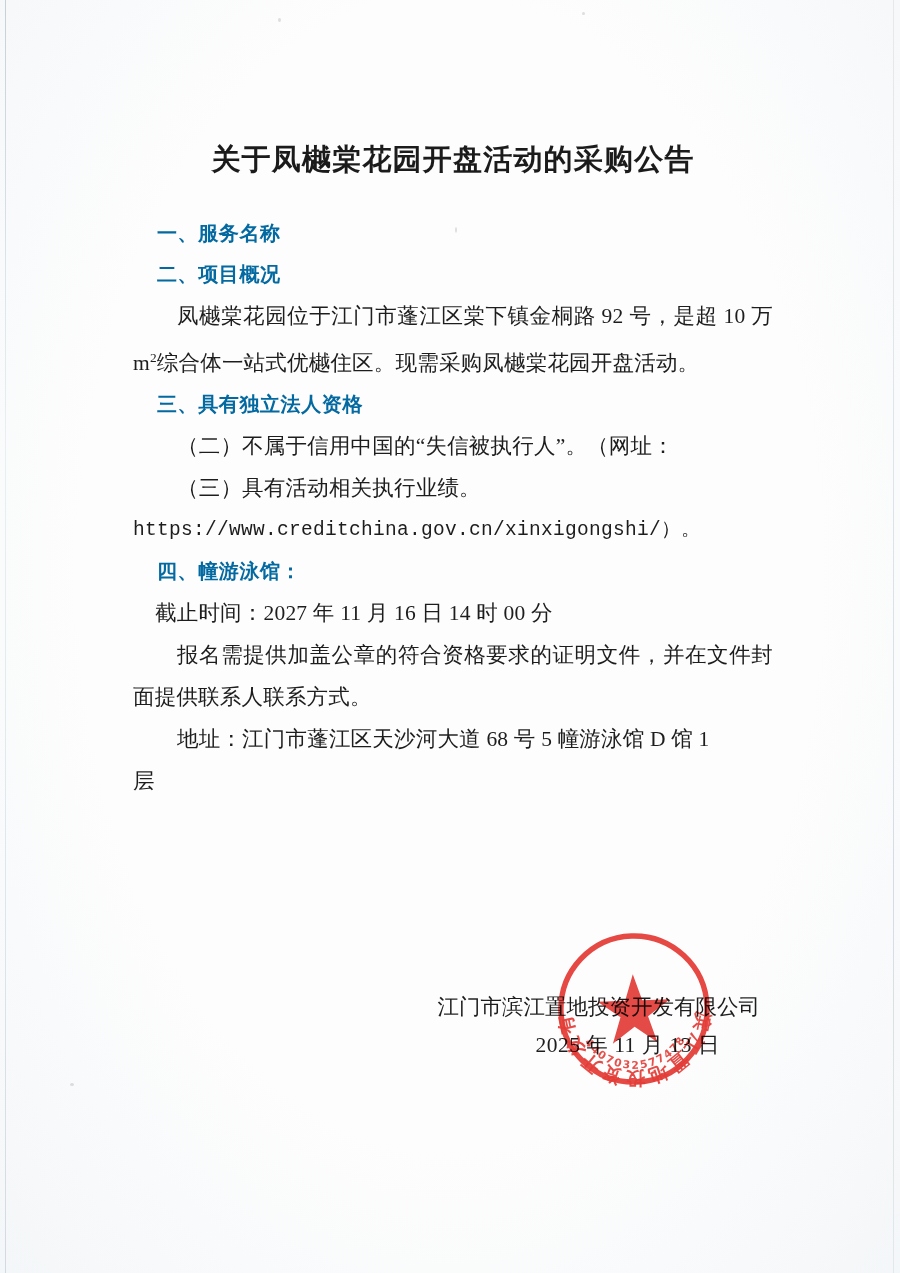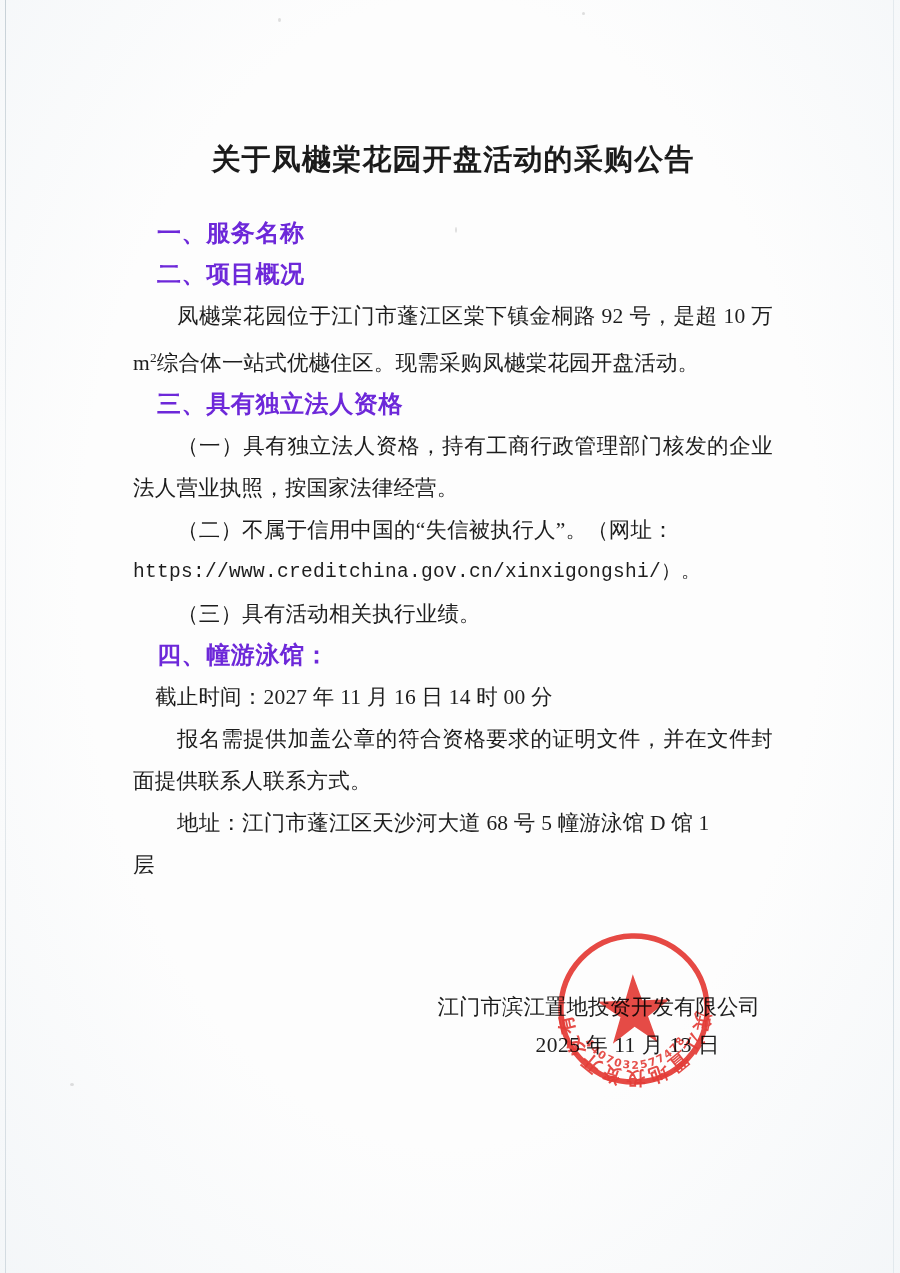--- a/index.html
+++ b/index.html
@@ -63,22 +63,22 @@
     font-weight: bold;
     font-size: 29px;
     letter-spacing: 1.2px;
     color: #1b1b1b;
     white-space: nowrap;
   }
 
   .section-heading {
     font-family: "DejaVu Sans", "Liberation Sans", sans-serif;
     font-weight: bold;
-    font-size: 24px;
-    color: #6d28d9;
+    font-size: 20px;
+    color: #0369a1;
     letter-spacing: 0.6px;
     text-indent: 24px;
     line-height: 41px;
     margin: 0;
   }
 
   .para {
     font-family: "Liberation Serif", "DejaVu Serif", serif;
     font-size: 21.5px;
     color: #1d1d1d;
@@ -151,24 +151,23 @@
       <p class="section-heading">一、服务名称</p>
     </div>
 
     <div>
       <p class="section-heading">二、项目概况</p>
       <p class="para indent2">凤樾棠花园位于江门市蓬江区棠下镇金桐路 92 号，是超 10 万 m<sup>2</sup>综合体一站式优樾住区。现需采购凤樾棠花园开盘活动。</p>
     </div>
 
     <div>
       <p class="section-heading">三、具有独立法人资格</p>
-      <p class="para indent2">（一）具有独立法人资格，持有工商行政管理部门核发的企业法人营业执照，按国家法律经营。</p>
       <p class="para indent2">（二）不属于信用中国的“失信被执行人”。（网址：</p>
+      <p class="para indent2">（三）具有活动相关执行业绩。</p>
       <p class="para noindent mono-url">https://www.creditchina.gov.cn/xinxigongshi/）。</p>
-      <p class="para indent2">（三）具有活动相关执行业绩。</p>
     </div>
 
     <div>
       <p class="section-heading">四、幢游泳馆：</p>
       <p class="para indent1">截止时间：2027 年 11 月 16 日 14 时 00 分</p>
       <p class="para indent2">报名需提供加盖公章的符合资格要求的证明文件，并在文件封面提供联系人联系方式。</p>
 
 
       <p class="para indent2"><span>地址：</span><span>江门市蓬江区天沙河大道 68 号 5 幢游泳馆 D 馆 1</span></p>
       <p class="para noindent">层</p>

